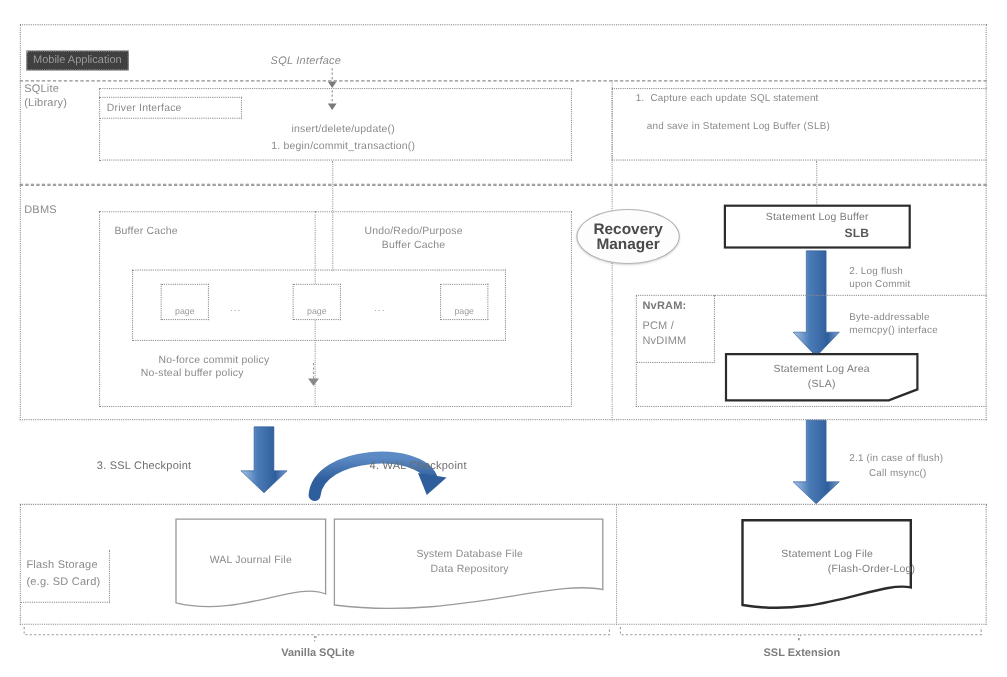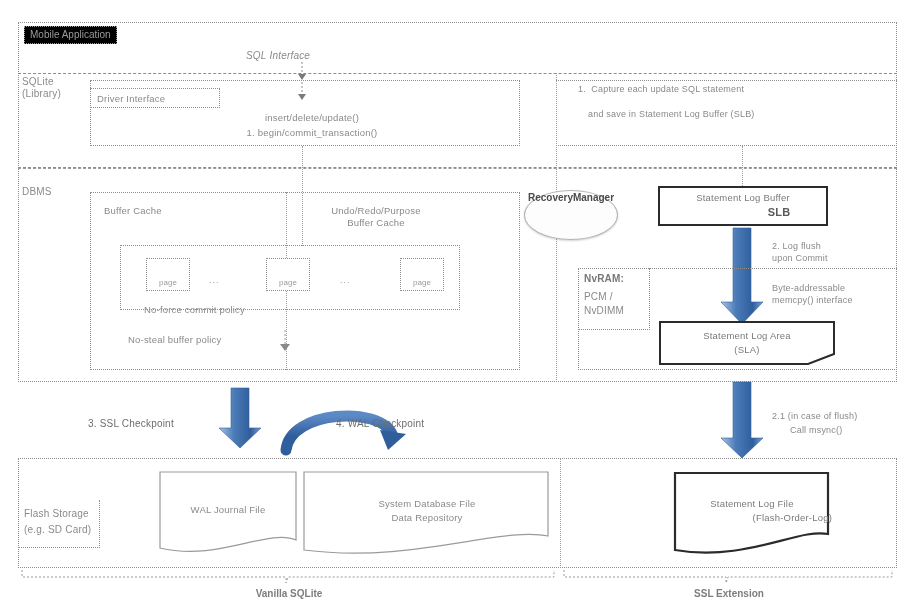--- a/index.html
+++ b/index.html
@@ -47,36 +47,37 @@
 
   
   .tag{
     position:absolute;
     border:1px dotted #9b9b9b;
     color:#9a9a9a;
     font-size:10px;
     line-height:12px;
     padding:2px 5px;
     white-space:pre;
-    background:#000000;
+    background:#404040;
+    margin-top:20px;
   }
 
   
   .ellipse{
     position:absolute;
     border:1px solid #b4b4b4;
     border-radius:50%;
     background:#fdfdfd;
     display:flex;
-    flex-direction:row;
-    align-items:flex-start;
+    flex-direction:column;
+    align-items:center;
     justify-content:center;
     color:#4a4a4a;
     font-weight:bold;
-    font-size:10px;
+    font-size:14px;
     line-height:13px;
     box-shadow:0 1px 2px rgba(0,0,0,.18);
   }
 
   
   .vline{position:absolute;border-left:1px dotted #9a9a9a;}
 
   
   .brace-lbl{
     position:absolute;
@@ -156,21 +157,21 @@
   </div>
   <div class="ellipsis" style="left:209px;top:275px;">...</div>
   <div class="page-box" style="left:266px;top:258px;width:42px;height:28px;">
     <span>page</span>
   </div>
   <div class="ellipsis" style="left:340px;top:275px;">...</div>
   <div class="page-box" style="left:400px;top:258px;width:42px;height:28px;">
     <span>page</span>
   </div>
 
-  <div class="lbl" style="left:128px;top:304px;padding-left:16px;">No-force commit policy</div>
+  <div class="lbl" style="left:128px;top:322px;padding-left:16px;">No-force commit policy</div>
   <div class="lbl" style="left:128px;top:334px;">No-steal buffer policy</div>
 
   <svg class="abs" style="left:278px;top:330px;width:14px;height:24px;overflow:visible;">
     <line x1="7" y1="0" x2="7" y2="14" stroke="#9a9a9a" stroke-width="1" stroke-dasharray="2,2"></line>
     <polygon points="2,14 12,14 7,21" fill="#8a8a8a"></polygon>
   </svg>
 
   <div class="vline" style="left:302px;top:146px;height:100px;"></div>
 
   <div class="ellipse" style="left:524px;top:190px;width:92px;height:48px;">

